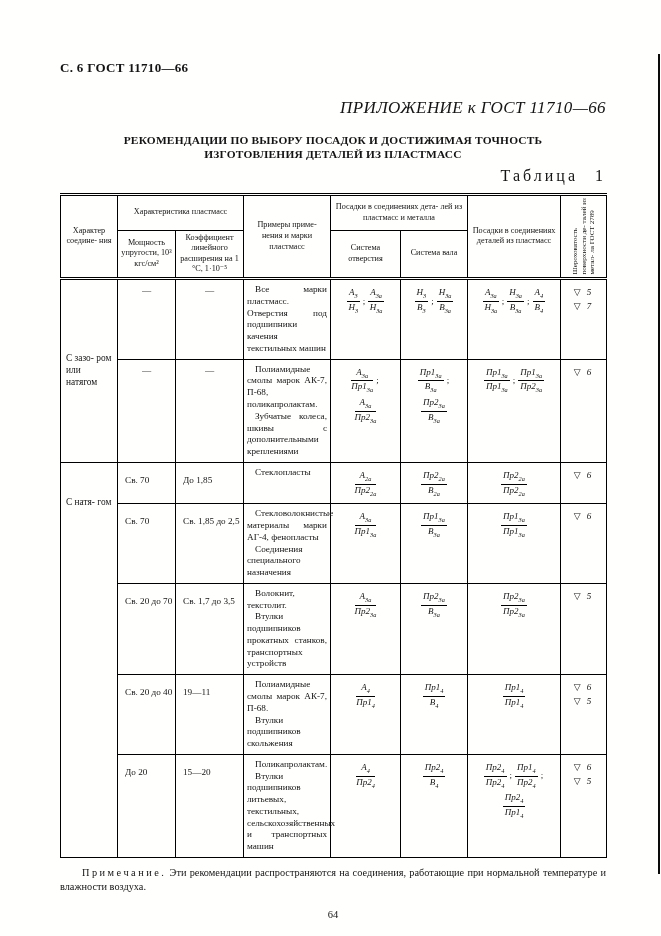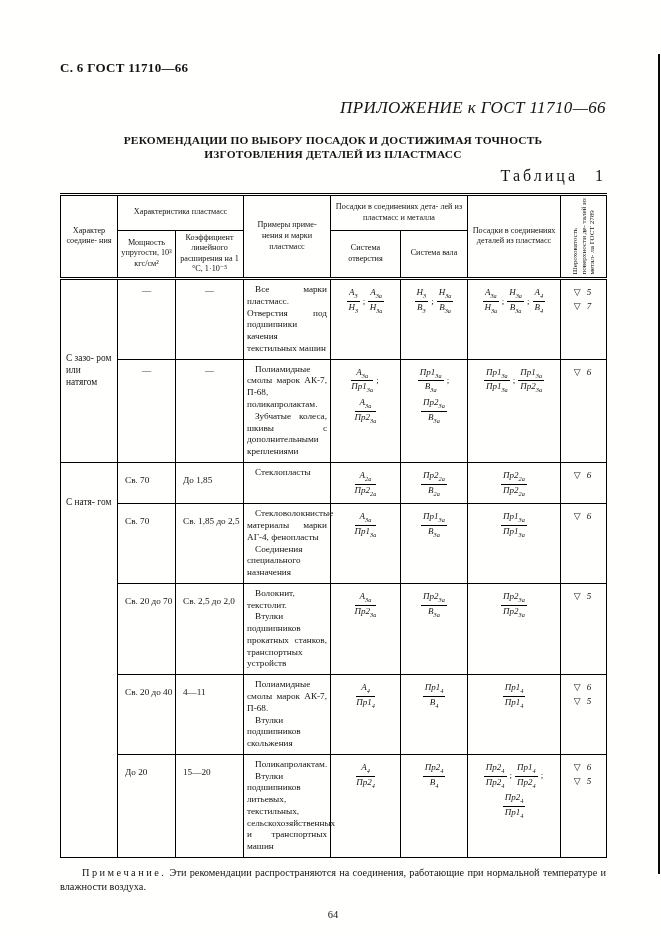--- a/index.html
+++ b/index.html
@@ -155,35 +155,35 @@
             </td>
             <td class="fraccell"><span class="frac"><span class="fnum">А<sub>3а</sub></span><span class="fden">Пр1<sub>3а</sub></span></span></td>
             <td class="fraccell"><span class="frac"><span class="fnum">Пр1<sub>3а</sub></span><span class="fden">В<sub>3а</sub></span></span></td>
             <td class="fraccell"><span class="frac"><span class="fnum">Пр1<sub>3а</sub></span><span class="fden">Пр1<sub>3а</sub></span></span></td>
             <td class="roughcell">
               <div class="rough-line">▽ 6</div>
             </td>
           </tr>
           <tr class="r4">
             <td class="char">Св. 20 до 70</td>
-            <td class="char">Св. 2,5 до 2,0</td>
+            <td class="char">Св. 1,7 до 3,5</td>
             <td class="ex">
               <p>Волокнит, текстолит.</p>
               <p>Втулки подшипников прокатных станков, транспортных устройств</p>
             </td>
             <td class="fraccell"><span class="frac"><span class="fnum">А<sub>3а</sub></span><span class="fden">Пр2<sub>3а</sub></span></span></td>
             <td class="fraccell"><span class="frac"><span class="fnum">Пр2<sub>3а</sub></span><span class="fden">В<sub>3а</sub></span></span></td>
             <td class="fraccell"><span class="frac"><span class="fnum">Пр2<sub>3а</sub></span><span class="fden">Пр2<sub>3а</sub></span></span></td>
             <td class="roughcell">
               <div class="rough-line">▽ 5</div>
             </td>
           </tr>
           <tr class="r5">
             <td class="char">Св. 20 до 40</td>
-            <td class="char">4—11</td>
+            <td class="char">19—11</td>
             <td class="ex">
               <p>Полиамидные смолы марок АК-7, П-68.</p>
               <p>Втулки подшипников скольжения</p>
             </td>
             <td class="fraccell"><span class="frac"><span class="fnum">А<sub>4</sub></span><span class="fden">Пр1<sub>4</sub></span></span></td>
             <td class="fraccell"><span class="frac"><span class="fnum">Пр1<sub>4</sub></span><span class="fden">В<sub>4</sub></span></span></td>
             <td class="fraccell"><span class="frac"><span class="fnum">Пр1<sub>4</sub></span><span class="fden">Пр1<sub>4</sub></span></span></td>
             <td class="roughcell">
               <div class="rough-line">▽ 6</div>
               <div class="rough-line">▽ 5</div>

